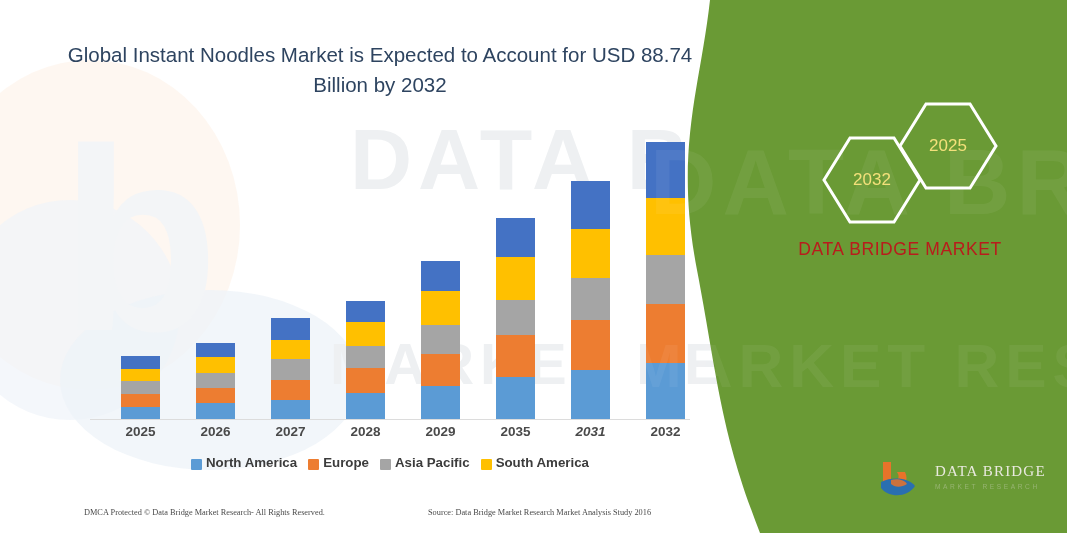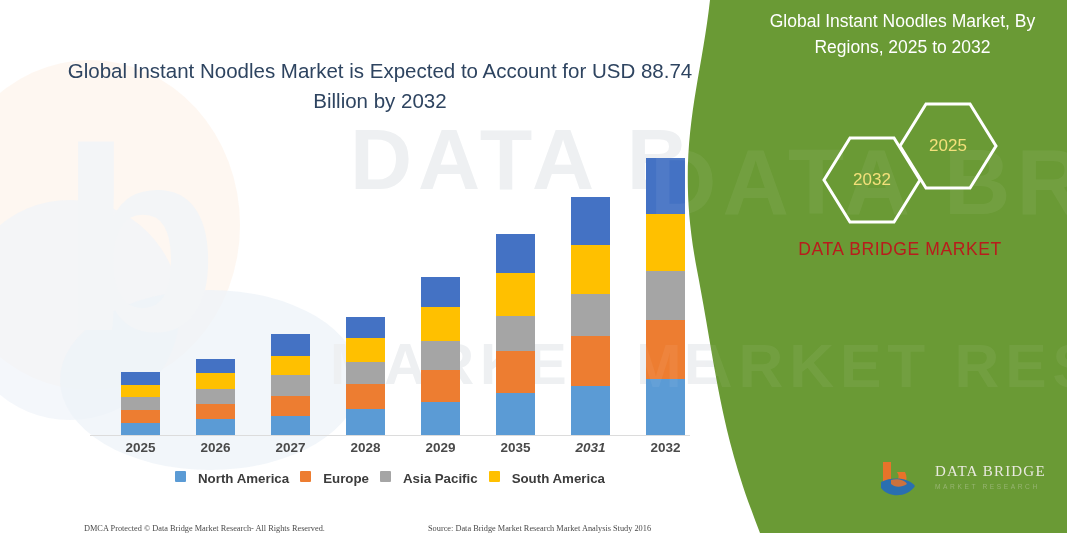--- a/index.html
+++ b/index.html
@@ -31,21 +31,21 @@
     font-family:"Liberation Sans", sans-serif;
   }
   .wm-1{left:350px;top:110px;font-size:86px;}
   .wm-2{left:330px;top:330px;font-size:58px;}
   .wm-b{
     position:absolute;left:60px;top:120px;
     font-size:260px;line-height:240px;color:#f3f5f7;font-weight:700;
   }
 
   
-  .left-panel{position:absolute;left:0;top:16px;width:760px;height:392px;}
+  .left-panel{position:absolute;left:0;top:0;width:760px;height:392px;}
 
   .chart-title{
     position:absolute;left:60px;top:40px;width:640px;
     text-align:center;
     font-size:20.5px;line-height:30px;
     color:#2e4460;
     font-family:"Liberation Sans", sans-serif;
   }
 
   
@@ -65,21 +65,21 @@
     position:absolute;width:60px;text-align:center;
     font-size:13.5px;font-weight:700;color:#4a4a4a;
   }
 
   
   .legend{
     position:absolute;left:90px;top:455px;width:600px;
     display:flex;justify-content:center;align-items:center;gap:11px;
     font-size:13.3px;font-weight:700;color:#3c3c3c;
   }
-  .lg-item{display:flex;align-items:flex-start;gap:12px;white-space:nowrap;}
+  .lg-item{display:flex;align-items:flex-end;gap:4px;white-space:nowrap;}
   .lg-swatch{width:11px;height:11px;display:inline-block;border-radius:1px;}
 
   
   .footer{position:absolute;left:0;top:508px;width:760px;height:20px;text-align:center;}
   .foot-l{position:absolute;left:84px;top:0;font-size:8.3px;color:#4a4a4a;
     font-family:"Liberation Serif", serif;}
   .foot-r{position:absolute;left:428px;top:0;font-size:8.3px;color:#4a4a4a;
     font-family:"Liberation Serif", serif;}
 
   
@@ -243,21 +243,20 @@
 
   <div class="green-wrap">
     <svg class="green-svg" width="407" height="533" viewBox="0 0 407 533">
       <path id="greenPath" d="M 50 0 C 40 90, 14 150, 37 270 C 58 380, 60 430, 100 533 L 407 533 L 407 0 Z" fill="#6a9a35"></path>
     </svg>
 
     <div class="green-content">
       <div class="green-wm">DATA BRIDGE</div>
       <div class="green-wm2">MARKET RESEARCH</div>
 
-      <div class="panel-title">Global Instant Noodles Market, By Regions, 2025 to 2032</div>
 
       <div class="hexes">
 
         <svg class="hex" style="left:76px;top:0px;" width="104" height="92" viewBox="0 0 104 92">
           <polygon points="30,4 74,4 100,46 74,88 30,88 4,46" fill="none" stroke="#ffffff" stroke-width="3"></polygon>
         </svg>
         <div class="hex-label" style="left:76px;top:36px;width:104px;">2025</div>
 
         <svg class="hex" style="left:0px;top:34px;" width="104" height="92" viewBox="0 0 104 92">
           <polygon points="30,4 74,4 100,46 74,88 30,88 4,46" fill="none" stroke="#ffffff" stroke-width="3"></polygon>

